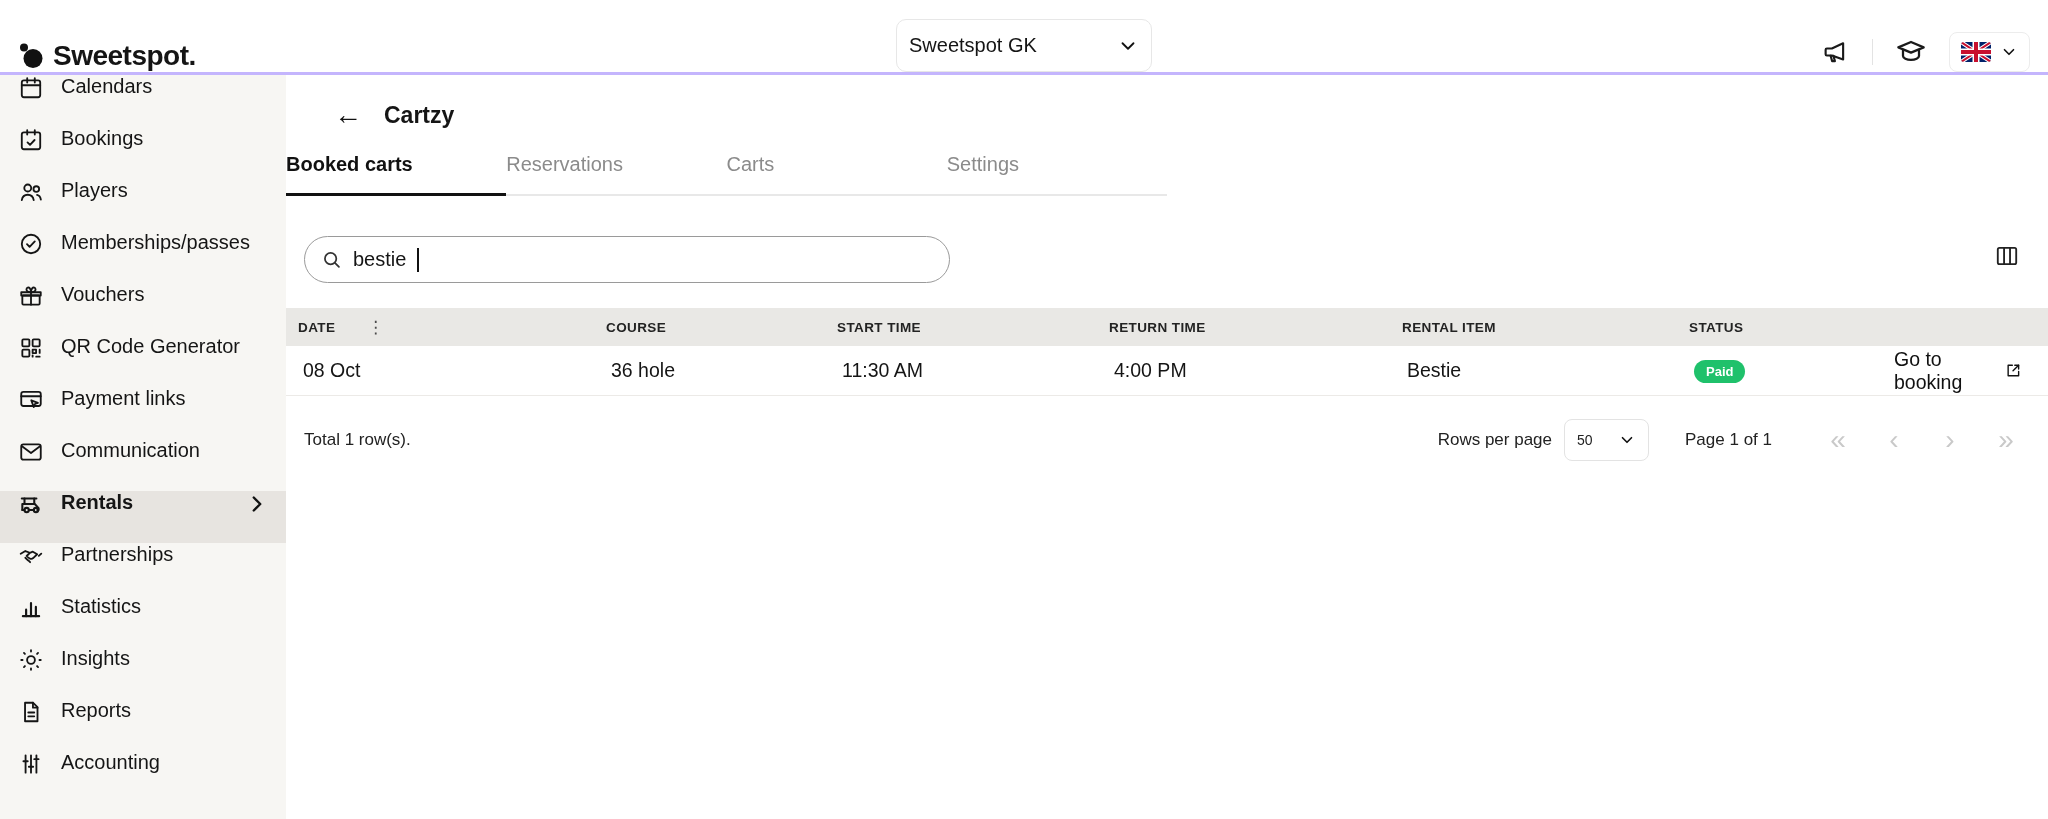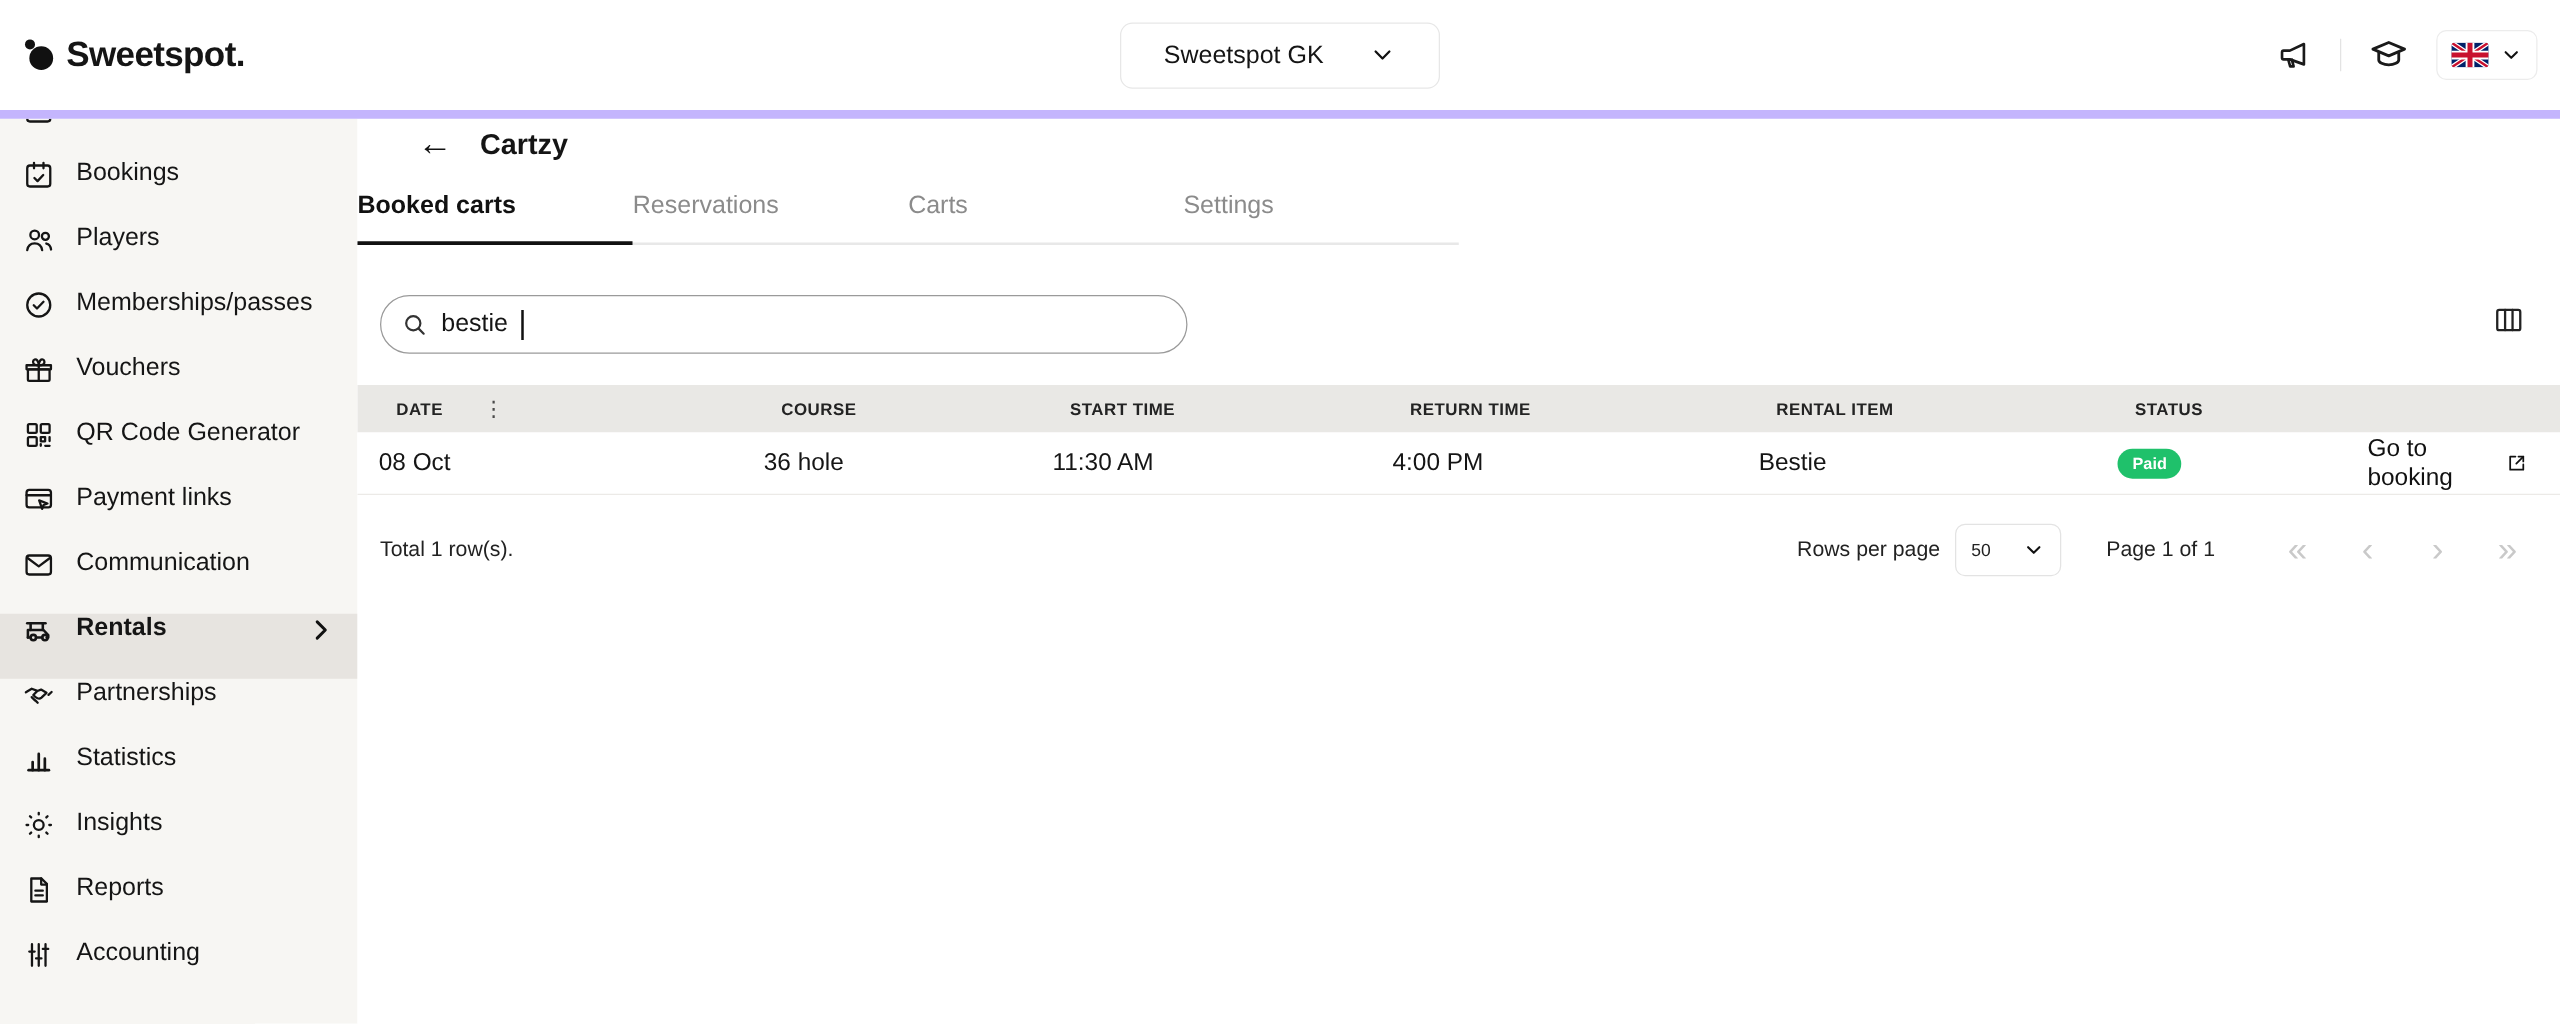--- a/index.html
+++ b/index.html
@@ -1,27 +1,27 @@
 <!DOCTYPE html>
 <html><head>
 <meta charset="utf-8">
 <style>
   *{box-sizing:border-box;margin:0;padding:0}
   html,body{width:2048px;height:819px;overflow:hidden;background:#fff;color:#151515;
     font-family:"Liberation Sans",sans-serif;}
   .app{position:relative;width:2048px;height:819px}
 
   
-  .topbar{position:absolute;top:0;left:0;right:0;height:95px;background:#fff;
-    border-bottom:7px solid #c4b5fd;display:flex;align-items:center;z-index:5}
+  .topbar{position:absolute;top:0;left:0;right:0;height:75px;background:#fff;
+    border-bottom:3px solid #c4b5fd;display:flex;align-items:flex-end;z-index:5}
   .logo{display:flex;align-items:center;gap:7px;margin-left:16px;cursor:pointer}
   .logo-text{font-size:28px;font-weight:700;letter-spacing:-0.5px}
   .org-select{position:absolute;left:50%;transform:translateX(-50%);width:256px;height:53px;
     border:1px solid #e7e7e7;border-radius:10px;display:flex;align-items:center;
-    justify-content:space-between;padding:0 34px;font-size:20px;font-weight:500;cursor:pointer;background:#fff}
+    justify-content:space-between;padding:0 12px;font-size:20px;font-weight:500;cursor:pointer;background:#fff}
   .header-right{margin-left:auto;display:flex;align-items:center;gap:22px;margin-right:18px}
   .icon-btn{background:none;border:none;cursor:pointer;display:flex;align-items:center;color:#1a1a1a}
   .hdr-divider{width:1px;height:26px;background:#e3e3e3}
   .lang-btn{display:flex;align-items:center;gap:9px;border:1px solid #ececec;border-radius:8px;
     padding:9px 11px;background:#fff;cursor:pointer}
   .flag-wrap{width:30px;height:20px;border-radius:3px;overflow:hidden;display:block}
 
   
   .sidebar{position:absolute;top:75px;left:0;bottom:0;width:286px;background:#f7f6f3}
   .side-item{height:52px;display:flex;align-items:flex-start;gap:17px;padding-left:18px;
@@ -45,21 +45,21 @@
 
   .toolbar{position:relative;margin-top:40px;height:48px}
   .search-box{position:absolute;left:18px;top:0;width:646px;height:47px;border:1px solid #9a9a9a;
     border-radius:24px;display:flex;align-items:center;padding:0 16px;gap:11px;font-size:20px;
     cursor:text;background:#fff}
   .caret{width:2px;height:24px;background:#111}
   .columns-btn{position:absolute;right:28px;top:7px;background:none;border:none;cursor:pointer;color:#222}
 
   .thead{margin-top:24px;height:38px;background:#e9e8e5;display:grid;
     grid-template-columns:308px 231px 272px 293px 287px 200px 1fr;
-    align-items:center;padding:0 26px 0 31px;font-size:13.5px;font-weight:700;
+    align-items:center;padding:0 26px 0 12px;font-size:13.5px;font-weight:700;
     letter-spacing:.4px;text-transform:uppercase;color:#232323}
   .th{display:flex;align-items:center}
   .dots-btn{background:none;border:none;cursor:pointer;color:#4a4a4a;font-size:17px;
     margin-left:32px;line-height:1}
   .trow{height:50px;display:grid;grid-template-columns:308px 231px 272px 293px 287px 200px 1fr;
     align-items:center;padding:0 26px 0 17px;font-size:19.5px;border-bottom:1px solid #eceae7;background:#fff}
   .badge{display:inline-block;background:#1fc16b;color:#fff;font-size:13px;font-weight:700;
     padding:4px 12px;border-radius:12px;line-height:1.2}
   .row-action{display:flex;align-items:center;justify-content:flex-end;gap:4px;cursor:pointer;color:#111}
 

